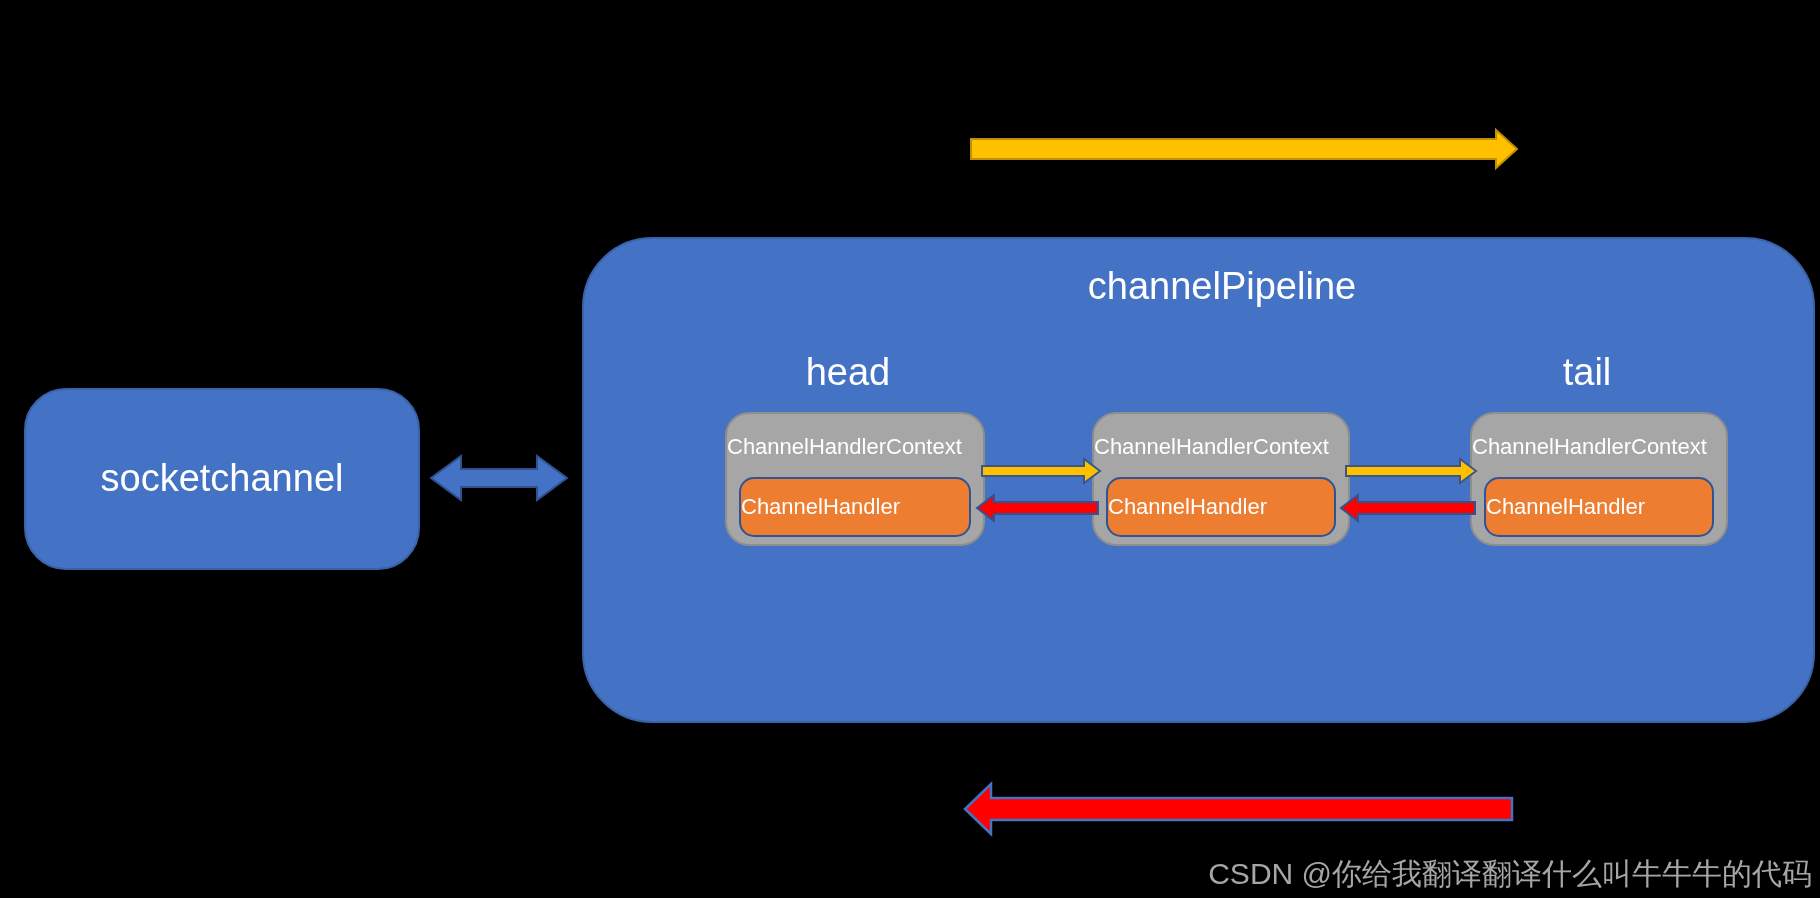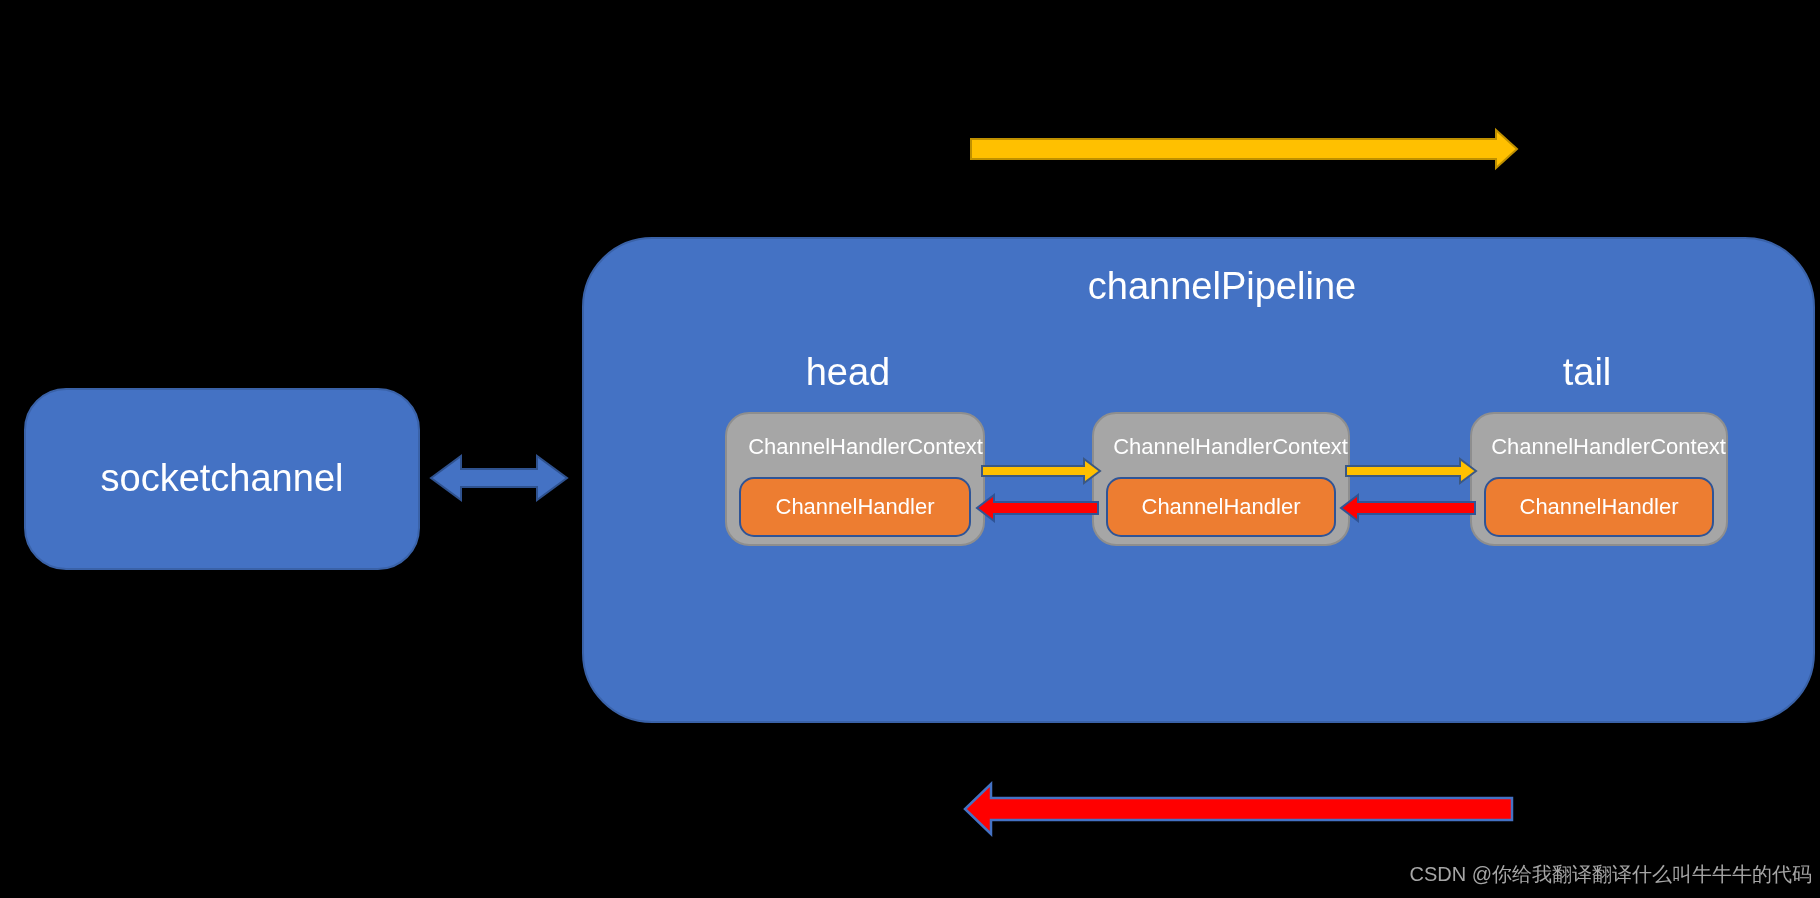--- a/index.html
+++ b/index.html
@@ -58,49 +58,49 @@
     border-radius: 24px;
     box-sizing: border-box;
   }
   #ctx-1 { left: 725px;  width: 260px; }
   #ctx-2 { left: 1092px; width: 258px; }
   #ctx-3 { left: 1470px; width: 258px; }
 
   .ctx-title {
     position: absolute;
     top: 20px; left: 0; right: 0;
-    text-align: right;
+    text-align: left;
     color: #FFFFFF;
     font-size: 22px;
     line-height: 26px;
     white-space: nowrap;
   }
   .handler-box {
     position: absolute;
     left: 12px; right: 12px;
     bottom: 7px; height: 60px;
     background: #ED7D31;
     border: 2.5px solid #2F5496;
     border-radius: 15px;
     box-sizing: border-box;
     display: flex;
     align-items: center;
-    justify-content: center;
+    justify-content: flex-start;
     color: #FFFFFF;
     font-size: 22px;
     white-space: nowrap;
   }
 
   svg.arrow { position: absolute; overflow: visible; z-index: 5; }
 
   #watermark {
     position: absolute;
     top: 861px; right: 8px;
     color: #A6A6A6;
-    font-size: 20px;
+    font-size: 30px;
     line-height: 26px;
     white-space: nowrap;
   }
 </style>
 </head>
 <body>
 
 <div id="canvas">
 
   <svg class="arrow abs" style="left:971px; top:130px;" width="546" height="38" viewBox="0 0 546 38">

